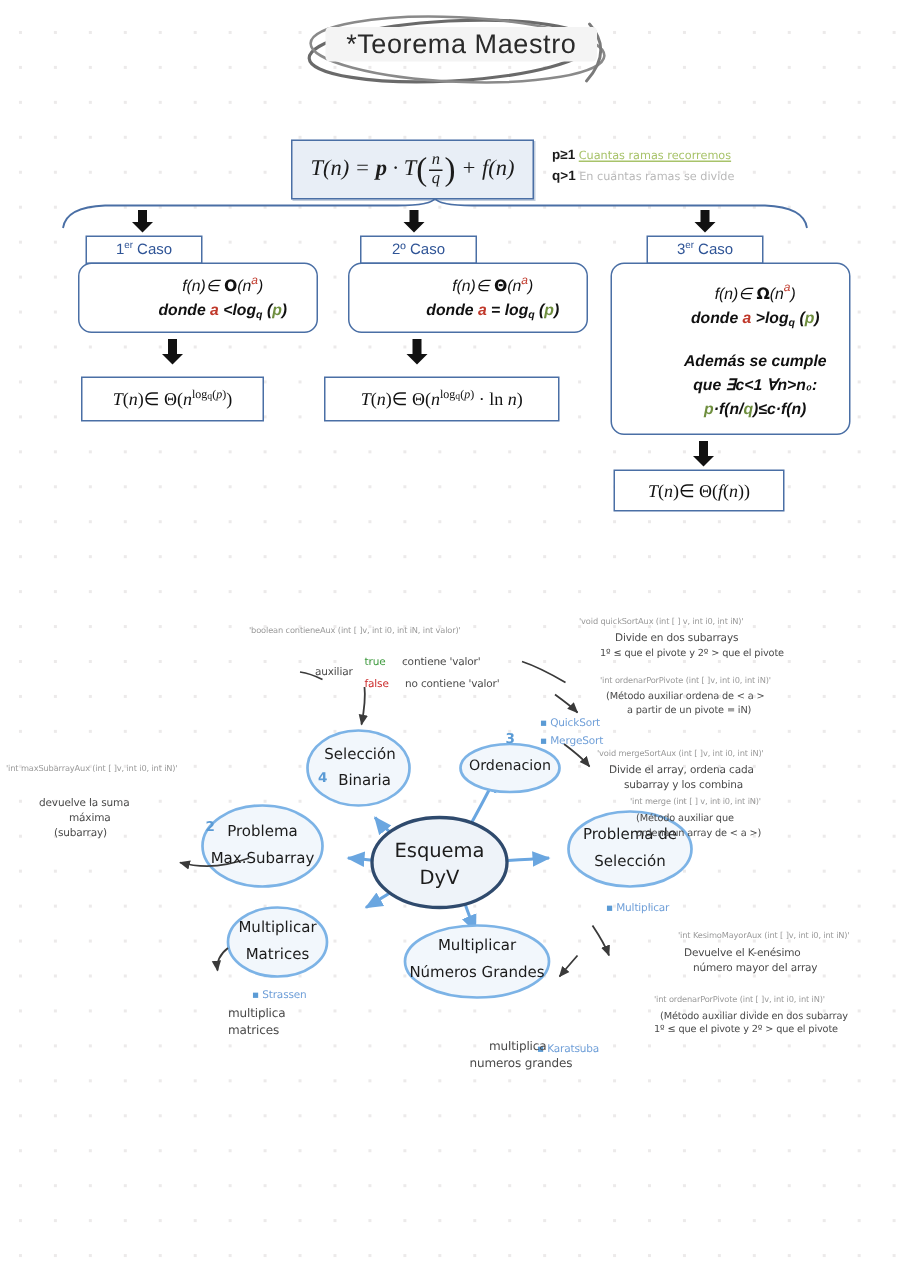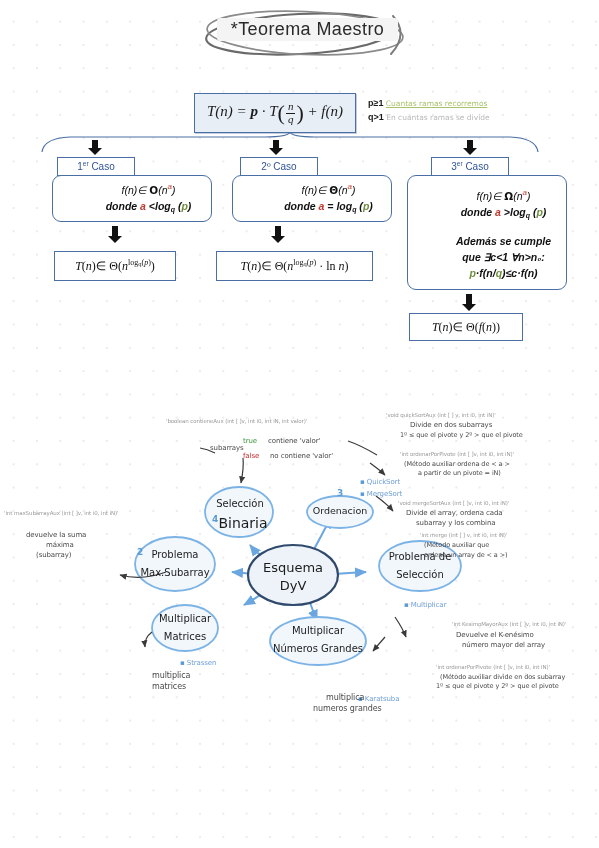--- a/index.html
+++ b/index.html
@@ -253,21 +253,21 @@
   <path d="M166 177 Q142 186 120 180" fill="none" stroke="#3a3a3a" stroke-width="1.2" marker-end="url(#ahd)"></path>
   <path d="M152 237 Q144 243 145 252" fill="none" stroke="#3a3a3a" stroke-width="1.2" marker-end="url(#ahd)"></path>
   <path d="M385 242 Q378 250 373 256" fill="none" stroke="#3a3a3a" stroke-width="1.2" marker-end="url(#ahd)"></path>
   <path d="M377 60 Q360 50 348 46" fill="none" stroke="#3a3a3a" stroke-width="1.1"></path>
 </svg>
 
 <div class="node-label" style="left:255px;top:560px;width:76px;font-size:13px;">Esquema</div>
 <div class="node-label" style="left:255px;top:578px;width:76px;font-size:13px;">DyV</div>
 
 <div class="node-label" style="left:209px;top:498px;width:62px;font-size:10px;">Selección</div>
-<div class="node-label" style="left:209px;top:515px;width:68px;font-size:14px;">Binaria</div>
+<div class="node-label" style="left:209px;top:515px;width:68px;font-size:10px;">Binaria</div>
 <div class="num-badge" style="left:212px;top:514px;">4</div>
 
 <div class="node-label" style="left:310px;top:505px;width:60px;font-size:9.5px;">Ordenacion</div>
 <div class="num-badge" style="left:337px;top:488px;">3</div>
 
 <div class="node-label" style="left:139px;top:549px;width:72px;font-size:10px;">Problema</div>
 <div class="node-label" style="left:133px;top:567px;width:84px;font-size:10px;">Max.Subarray</div>
 <div class="num-badge" style="left:137px;top:547px;">2</div>
 
 <div class="node-label" style="left:384px;top:551px;width:72px;font-size:10px;">Problema de</div>
@@ -278,27 +278,27 @@
 
 <div class="node-label" style="left:275px;top:625px;width:86px;font-size:10px;">Multiplicar</div>
 <div class="node-label" style="left:266px;top:643px;width:104px;font-size:10px;">Números Grandes</div>
 
 <div class="note blue" style="left:360px;top:478px;font-size:7px;">
   <span class="bullet">▪</span> <span>QuickSort</span></div>
 <div class="note blue" style="left:360px;top:490px;font-size:7px;">
   <span class="bullet">▪</span> <span>MergeSort</span></div>
 <div class="note blue" style="left:404px;top:601px;font-size:7px;">
   <span class="bullet">▪</span> <span>Multiplicar</span></div>
-<div class="note blue" style="left:145px;top:659px;font-size:7px;padding-left:35px;">
+<div class="note blue" style="left:133px;top:659px;font-size:7px;padding-left:35px;">
   <span class="bullet">▪</span> <span>Strassen</span></div>
 <div class="note blue" style="left:358px;top:659px;font-size:7px;margin-top:36px;">
   <span class="bullet">▪</span> <span>Karatsuba</span></div>
 
 <div class="note sig" style="left:166px;top:417px;">'boolean contieneAux (int [ ]v, int i0, int iN, int valor)'</div>
-<div class="note dark" style="left:210px;top:444px;font-size:7px;">subarrays</div>
+<div class="note dark" style="left:210px;top:444px;font-size:7px;">auxiliar</div>
 <div class="note" style="left:243px;top:437px;font-size:7px;color:#3f9b3f;">true</div>
 <div class="note dark" style="left:268px;top:437px;font-size:7px;">contiene 'valor'</div>
 <div class="note" style="left:243px;top:452px;font-size:7px;color:#cc2b2b;">false</div>
 <div class="note dark" style="left:270px;top:452px;font-size:7px;">no contiene 'valor'</div>
 
 <div class="note sig" style="left:4px;top:509px;">'int maxSubarrayAux (int [ ]v, int i0, int iN)'</div>
 <div class="note dark" style="left:26px;top:531px;font-size:7px;">devuelve la suma</div>
 <div class="note dark" style="left:46px;top:541px;font-size:7px;">máxima</div>
 <div class="note dark" style="left:36px;top:551px;font-size:7px;">(subarray)</div>
 

